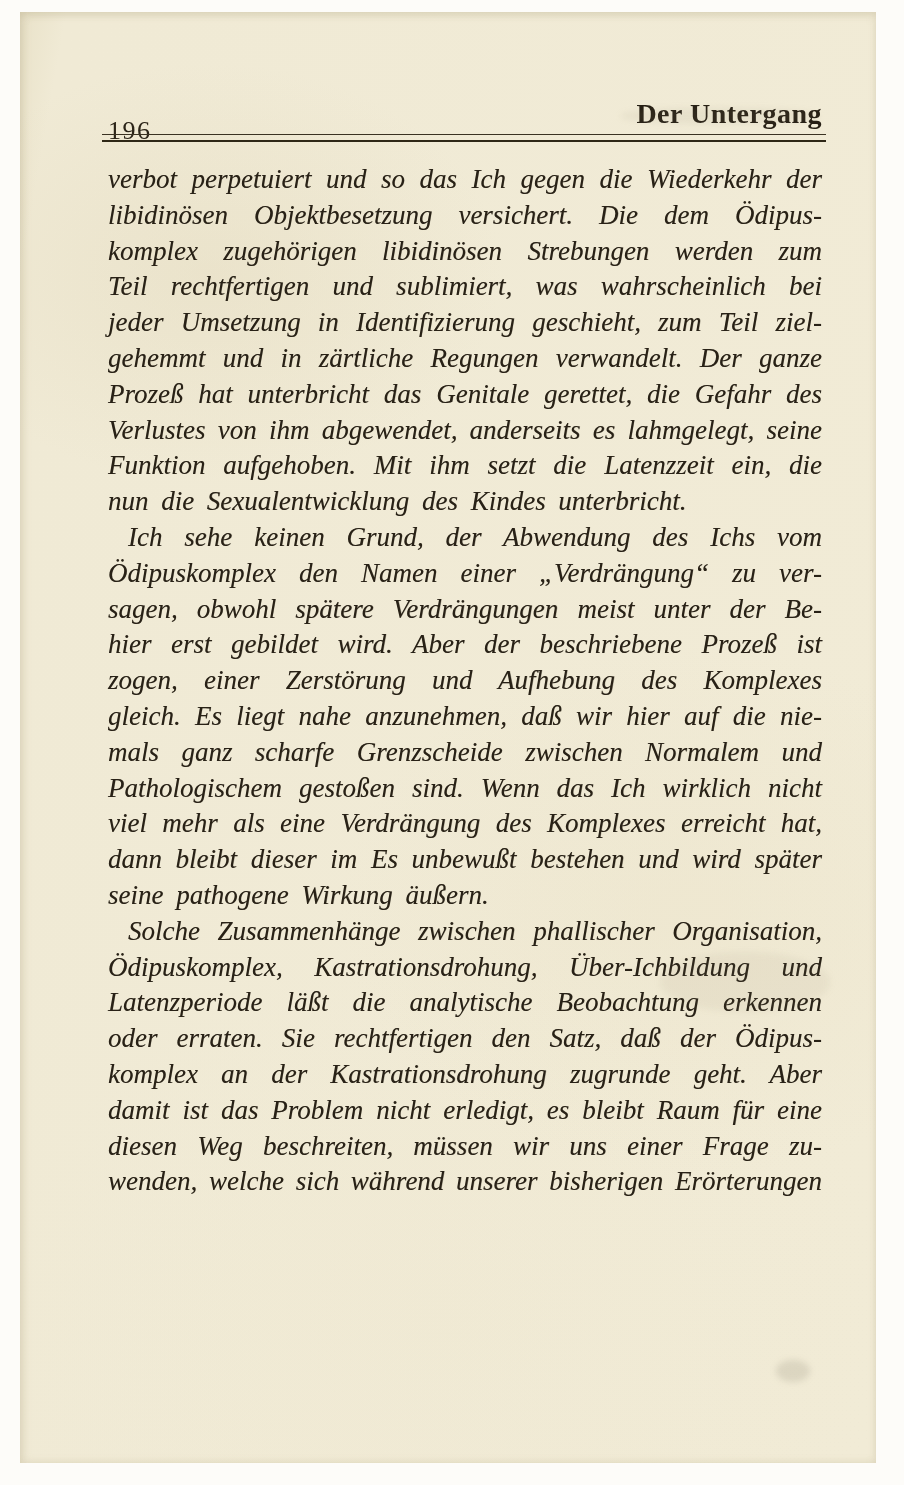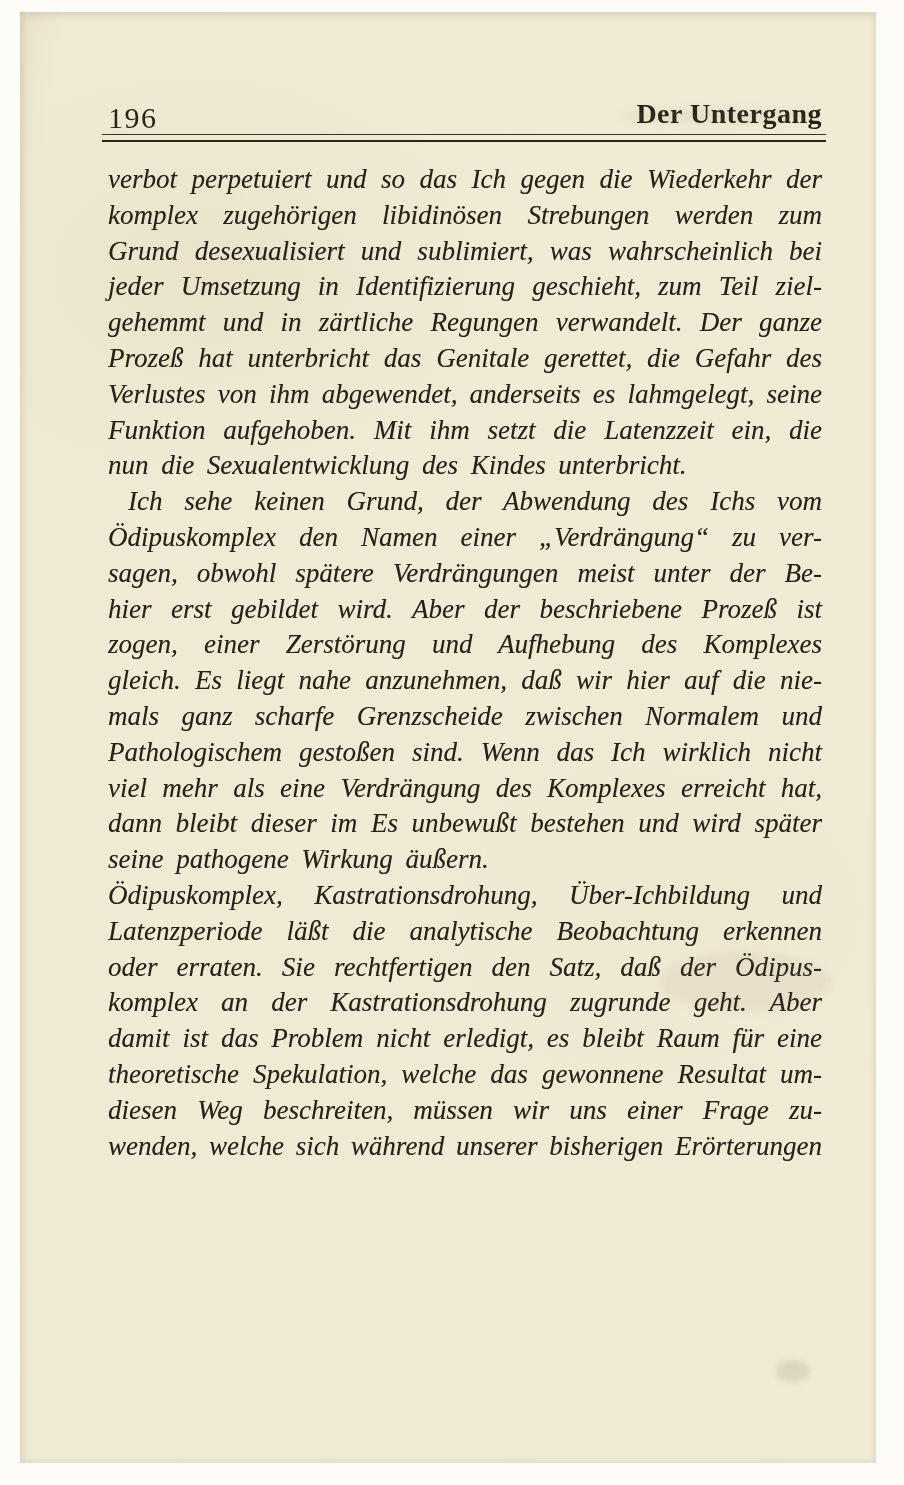--- a/index.html
+++ b/index.html
@@ -34,22 +34,22 @@
     position: absolute;
     left: 88px;
     top: 86px;
     width: 714px;
     height: 34px;
     color: #272015;
   }
   .page-number {
     position: absolute;
     left: 0;
-    top: 3px;
-    font-size: 30px;
+    top: 18px;
+    font-size: 26px;
     letter-spacing: 1.5px;
     color: #2b2418;
   }
   .running-title {
     position: absolute;
     right: 0;
     top: 0;
     font-size: 28px;
     font-weight: 600;
     letter-spacing: 0.5px;
@@ -114,45 +114,46 @@
 
     <div class="header-row">
       <span class="page-number">196</span>
       <span class="running-title">Der Untergang</span>
     </div>
 
     <div class="header-rule"></div>
 
     <div class="text-block">
         <div class="line">verbot perpetuiert und so das Ich gegen die Wiederkehr der</div>
+        <div class="line">libidinösen Objektbesetzung versichert. Die dem Ödipus-</div>
         <div class="line">komplex zugehörigen libidinösen Strebungen werden zum</div>
-        <div class="line">Grund desexualisiert und sublimiert, was wahrscheinlich bei</div>
+        <div class="line">Teil rechtfertigen und sublimiert, was wahrscheinlich bei</div>
         <div class="line">jeder Umsetzung in Identifizierung geschieht, zum Teil ziel-</div>
         <div class="line">gehemmt und in zärtliche Regungen verwandelt. Der ganze</div>
         <div class="line">Prozeß hat unterbricht das Genitale gerettet, die Gefahr des</div>
         <div class="line">Verlustes von ihm abgewendet, anderseits es lahmgelegt, seine</div>
         <div class="line">Funktion aufgehoben. Mit ihm setzt die Latenzzeit ein, die</div>
         <div class="line flush">nun die Sexualentwicklung des Kindes unterbricht.</div>
         <div class="line indent">Ich sehe keinen Grund, der Abwendung des Ichs vom</div>
         <div class="line">Ödipuskomplex den Namen einer „Verdrängung“ zu ver-</div>
         <div class="line">sagen, obwohl spätere Verdrängungen meist unter der Be-</div>
         <div class="line">hier erst gebildet wird. Aber der beschriebene Prozeß ist</div>
         <div class="line">zogen, einer Zerstörung und Aufhebung des Komplexes</div>
         <div class="line">gleich. Es liegt nahe anzunehmen, daß wir hier auf die nie-</div>
         <div class="line">mals ganz scharfe Grenzscheide zwischen Normalem und</div>
         <div class="line">Pathologischem gestoßen sind. Wenn das Ich wirklich nicht</div>
         <div class="line">viel mehr als eine Verdrängung des Komplexes erreicht hat,</div>
         <div class="line">dann bleibt dieser im Es unbewußt bestehen und wird später</div>
         <div class="line flush">seine pathogene Wirkung äußern.</div>
+        <div class="line indent">Solche Zusammenhänge zwischen phallischer Organisation,</div>
         <div class="line">Ödipuskomplex, Kastrationsdrohung, Über-Ichbildung und</div>
         <div class="line">Latenzperiode läßt die analytische Beobachtung erkennen</div>
         <div class="line">oder erraten. Sie rechtfertigen den Satz, daß der Ödipus-</div>
         <div class="line">komplex an der Kastrationsdrohung zugrunde geht. Aber</div>
         <div class="line">damit ist das Problem nicht erledigt, es bleibt Raum für eine</div>
-        <div class="line">theoretische Spekulation, welche das gewonnene Resultat um-</div>
         <div class="line">diesen Weg beschreiten, müssen wir uns einer Frage zu-</div>
         <div class="line">wenden, welche sich während unserer bisherigen Erörterungen</div>
       </div>
 
     <div class="artifact artifact-a"></div>
     <div class="artifact artifact-b"></div>
     <div class="artifact artifact-c"></div>
 
   </div>
 </div>

